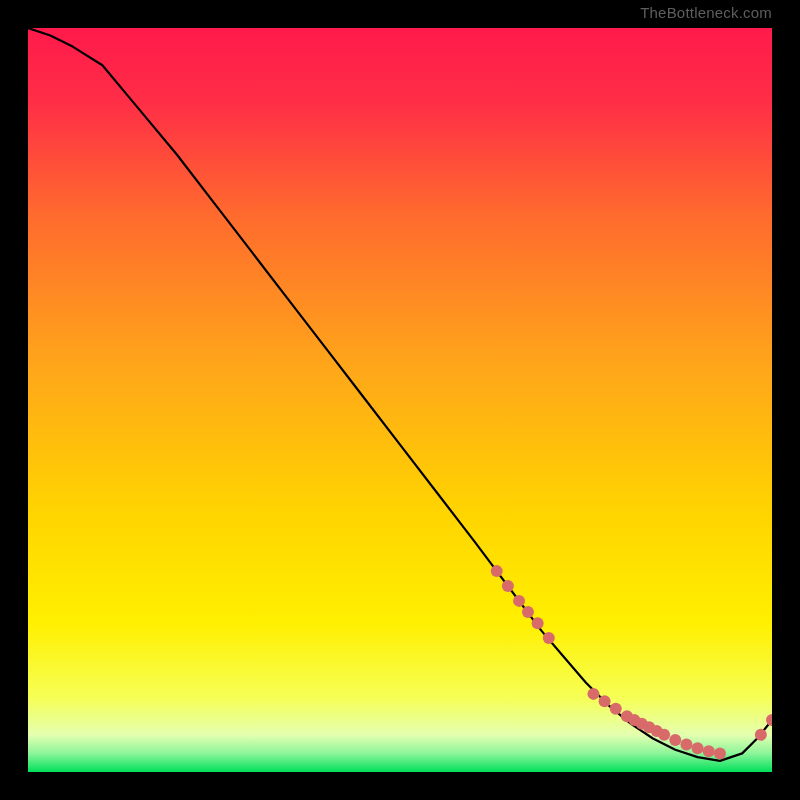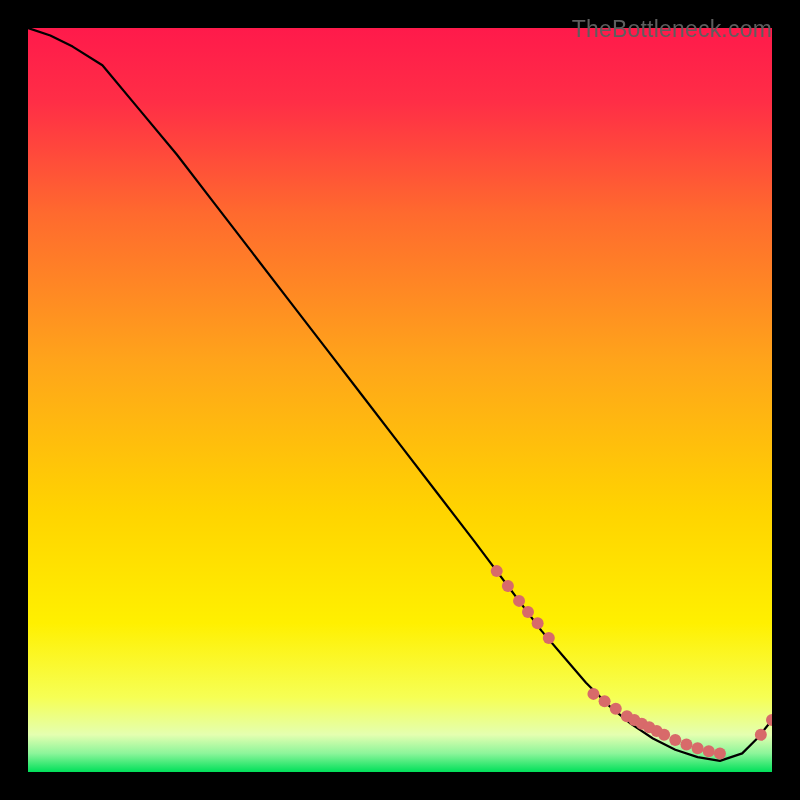--- a/index.html
+++ b/index.html
@@ -10,25 +10,24 @@
     height: 800px;
     overflow: hidden;
     position: relative;
     font-family: Arial, Helvetica, sans-serif;
   }
   .watermark {
     position: absolute;
     top: 4px;
     right: 28px;
     color: #5e5e5e;
-    font-size: 23px;
+    font-size: 15px;
     font-weight: 500;
     letter-spacing: 0.2px;
     z-index: 10;
-    margin-top: 12px;
   }
   .plot-wrap {
     position: absolute;
     left: 28px;
     top: 28px;
     width: 744px;
     height: 744px;
   }
   svg { display: block; }
 </style>

